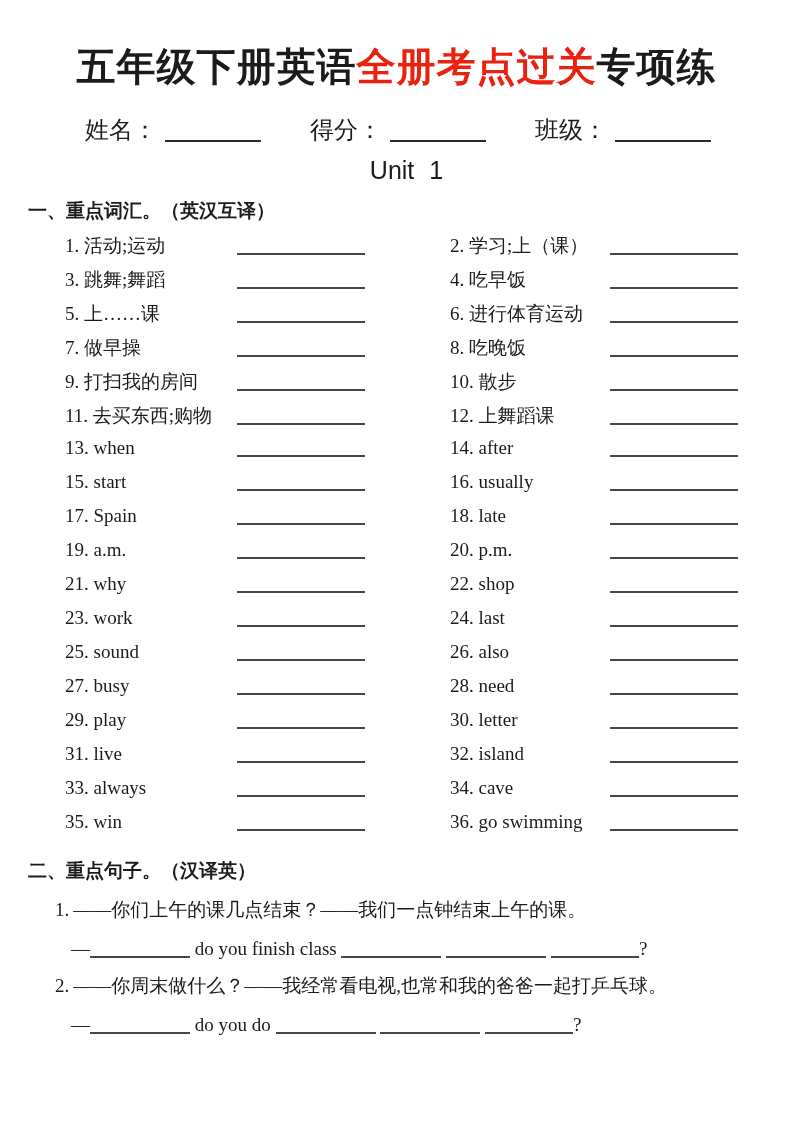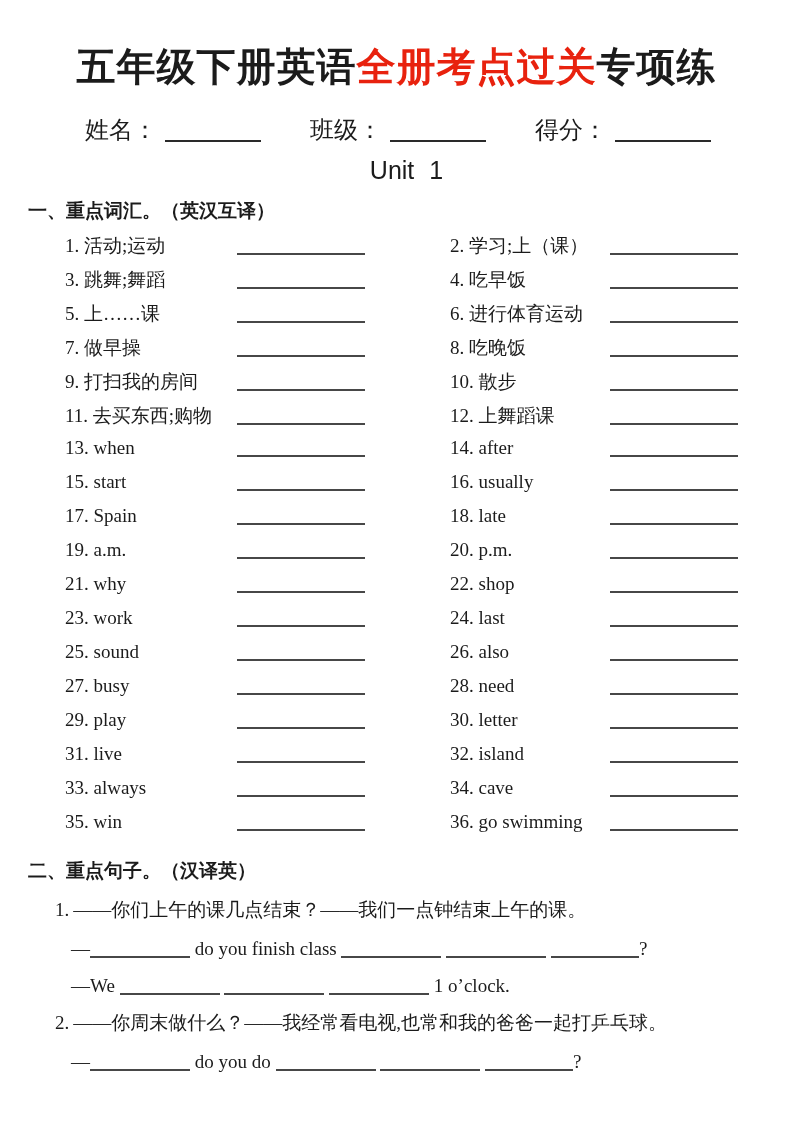--- a/index.html
+++ b/index.html
@@ -92,22 +92,22 @@
 </style>
 </head>
 <body>
 
 <div class="page">
 
   <div class="title"><span>五年级下册英语</span><span class="red">全册考点过关</span><span>专项练</span></div>
 
   <div class="fields">
     <span><span>姓名：</span><span class="fblank"></span></span>
+    <span><span>得分：</span><span class="fblank"></span></span>
     <span><span>班级：</span><span class="fblank"></span></span>
-    <span><span>得分：</span><span class="fblank"></span></span>
   </div>
 
   <div class="unit">Unit 1</div>
 
   <div class="sechead">一、重点词汇。（英汉互译）</div>
 
   <div class="vgrid" id="vocab-grid">
       <div class="vitem leftcol">
         <span class="vlabel">1. 活动;运动</span>
         <span class="vblank"></span>
@@ -258,25 +258,20 @@
     <div class="sechead" style="margin-left:-27px;">二、重点句子。（汉译英）</div>
 
     <div class="qprompt"><span class="qnum">1.</span><span>——你们上午的课几点结束？——我们一点钟结束上午的课。</span></div>
 
     <div class="ansline"><span>—</span><span class="sblank"></span>
       <span>do you finish class</span>
       <span class="sblank"></span>
       <span class="sblank"></span>
       <span class="sblank short"></span><span>?</span></div>
 
-    <div class="ansline"><span>—We</span>
-      <span class="sblank"></span>
-      <span class="sblank"></span>
-      <span class="sblank"></span>
-      <span>1 o’clock.</span></div>
 
     <div class="qprompt"><span class="qnum">2.</span><span>——你周末做什么？——我经常看电视,也常和我的爸爸一起打乒乓球。</span></div>
 
     <div class="ansline"><span>—</span><span class="sblank"></span>
       <span>do you do</span>
       <span class="sblank"></span>
       <span class="sblank"></span>
       <span class="sblank short"></span><span>?</span></div>
 
   </div>

